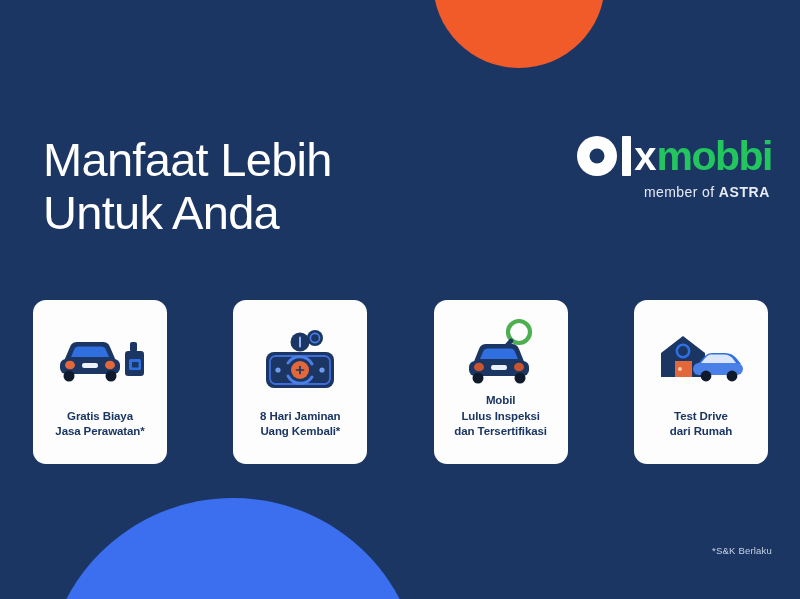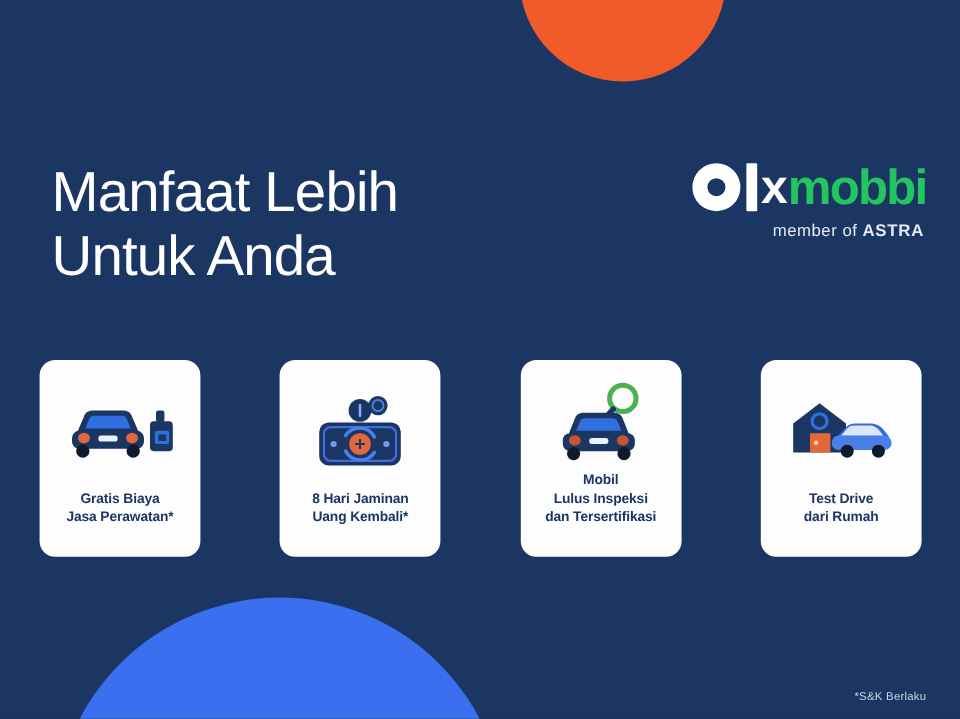--- a/index.html
+++ b/index.html
@@ -148,21 +148,21 @@
     text-align: center;
     letter-spacing: -0.1px;
     white-space: pre-line;
     padding-bottom: 12px;
   }
 
   
   #footnote {
     position: absolute;
     right: 28px;
-    bottom: 13px;
+    bottom: 43px;
     color: #c8d2e6;
     font-size: 9.5px;
     letter-spacing: 0.2px;
   }
 </style>
 </head>
 <body>
 
 <div id="poster">
 

